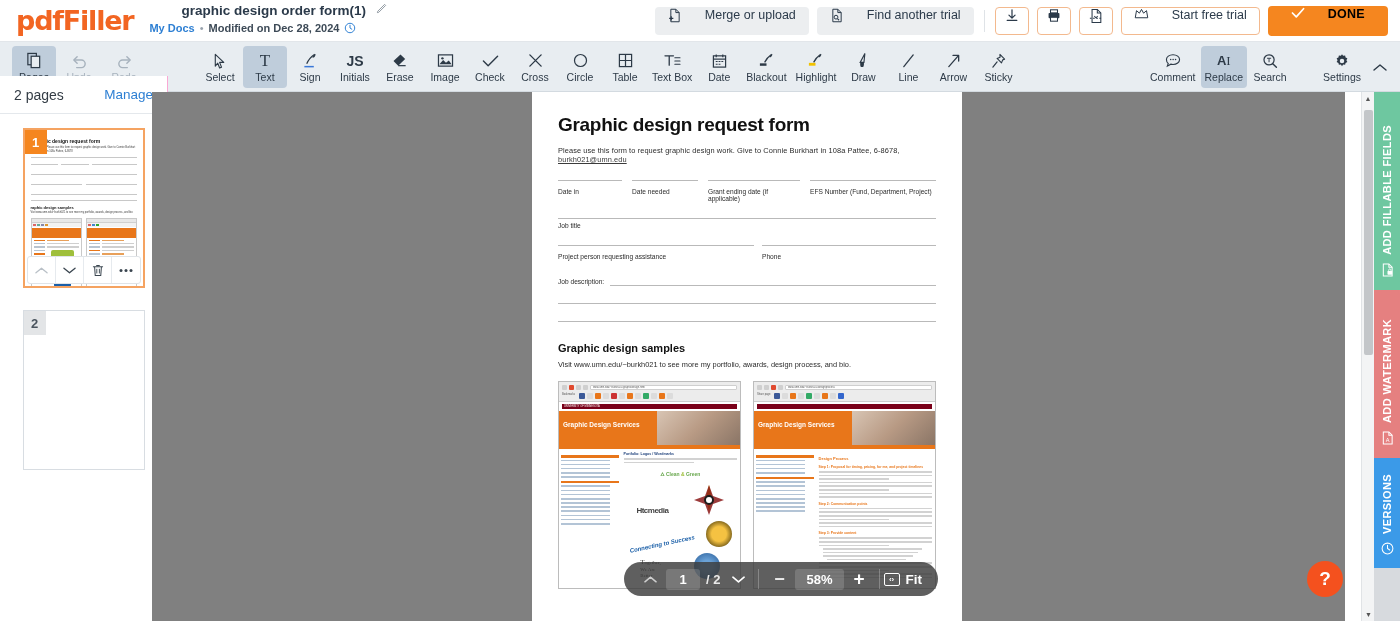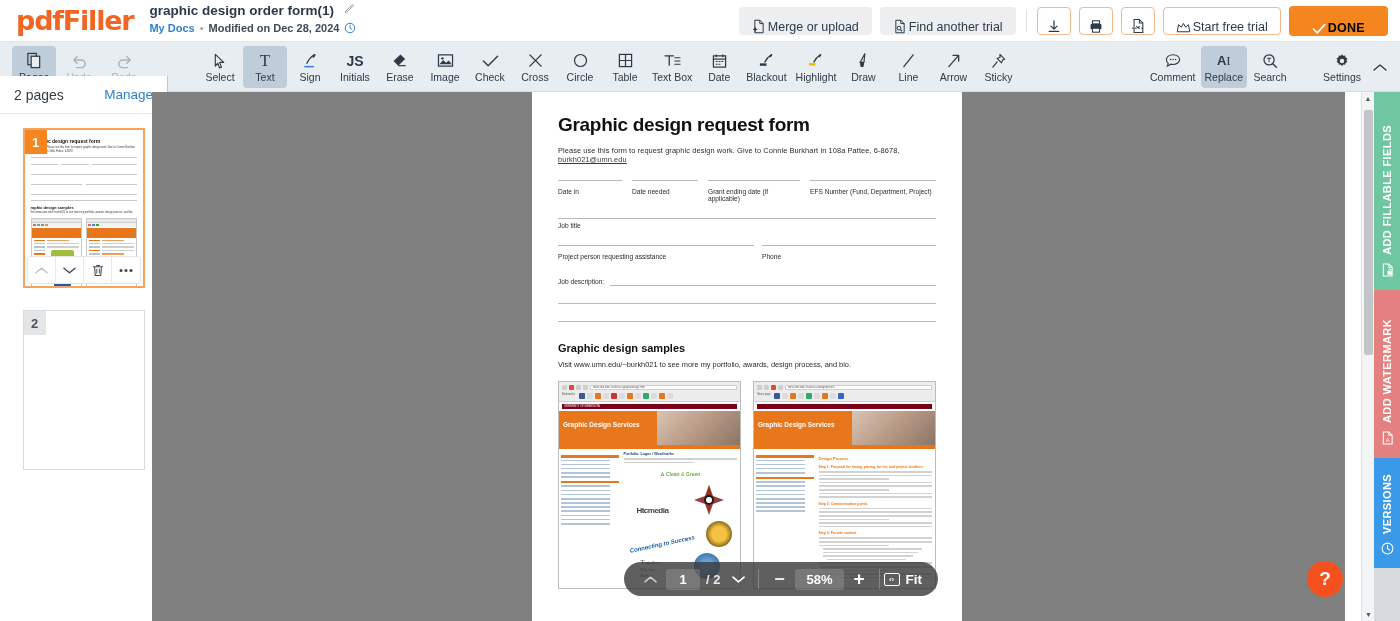--- a/index.html
+++ b/index.html
@@ -16,34 +16,34 @@
     position: absolute; top: 0; left: 0; width: 1400px; height: 42px;
     background: #ffffff; border-bottom: 1px solid #e2e6ea;
     display: flex; align-items: center;
   }
   .logo {
     margin-left: 16px;
     font-family: "DejaVu Sans", sans-serif;
     font-weight: bold; font-size: 27px; color: #f26522; letter-spacing: -1.2px;
   }
   .doc-meta { margin-left: 16px; line-height: 1.25; }
-  .doc-title-row { display: flex; align-items: flex-start; gap: 10px; }
+  .doc-title-row { display: flex; align-items: flex-start; gap: 10px; margin-left: 32px; }
   .doc-title { font-size: 13.5px; font-weight: bold; color: #2b3a4a; }
   .pencil-icon { color: #8a949e; font-size: 12px; display: inline-block; transform: rotate(0deg); }
   .doc-sub { font-size: 11px; color: #5f6b77; display: flex; align-items: flex-start; gap: 5px; margin-top: 2px; }
   .doc-sub .mydocs { color: #2d7fd3; font-weight: bold; cursor: pointer; }
   .doc-sub .dot { color: #98a2ad; }
   .doc-sub .modified { font-weight: bold; color: #3d4a57; }
   .clock-icon { color: #2d7fd3; font-size: 11px; }
 
   .header-right {
     margin-left: auto; display: flex; align-items: center; gap: 8px; padding-right: 12px;
   }
   .hbtn {
-    display: flex; align-items: flex-end; gap: 2px;
+    display: flex; align-items: flex-start; gap: 23px;
     height: 28px; padding: 0 12px; border-radius: 4px;
     font-size: 12.5px; color: #2b3a4a; cursor: pointer; white-space: nowrap;
     border: 1px solid transparent;
   }
   .hbtn.grey { background: #eceef0; }
   .hbtn.outline { background: #fff; border: 1px solid #f3b98e; }
   .hbtn.icon-only { padding: 0 9px; width: 34px; justify-content: center; }
   .hbtn.primary {
     background: #f5861f; color: #000000; font-weight: bold; font-size: 12.5px;
     padding: 0 22px; height: 30px; letter-spacing: .3px;

